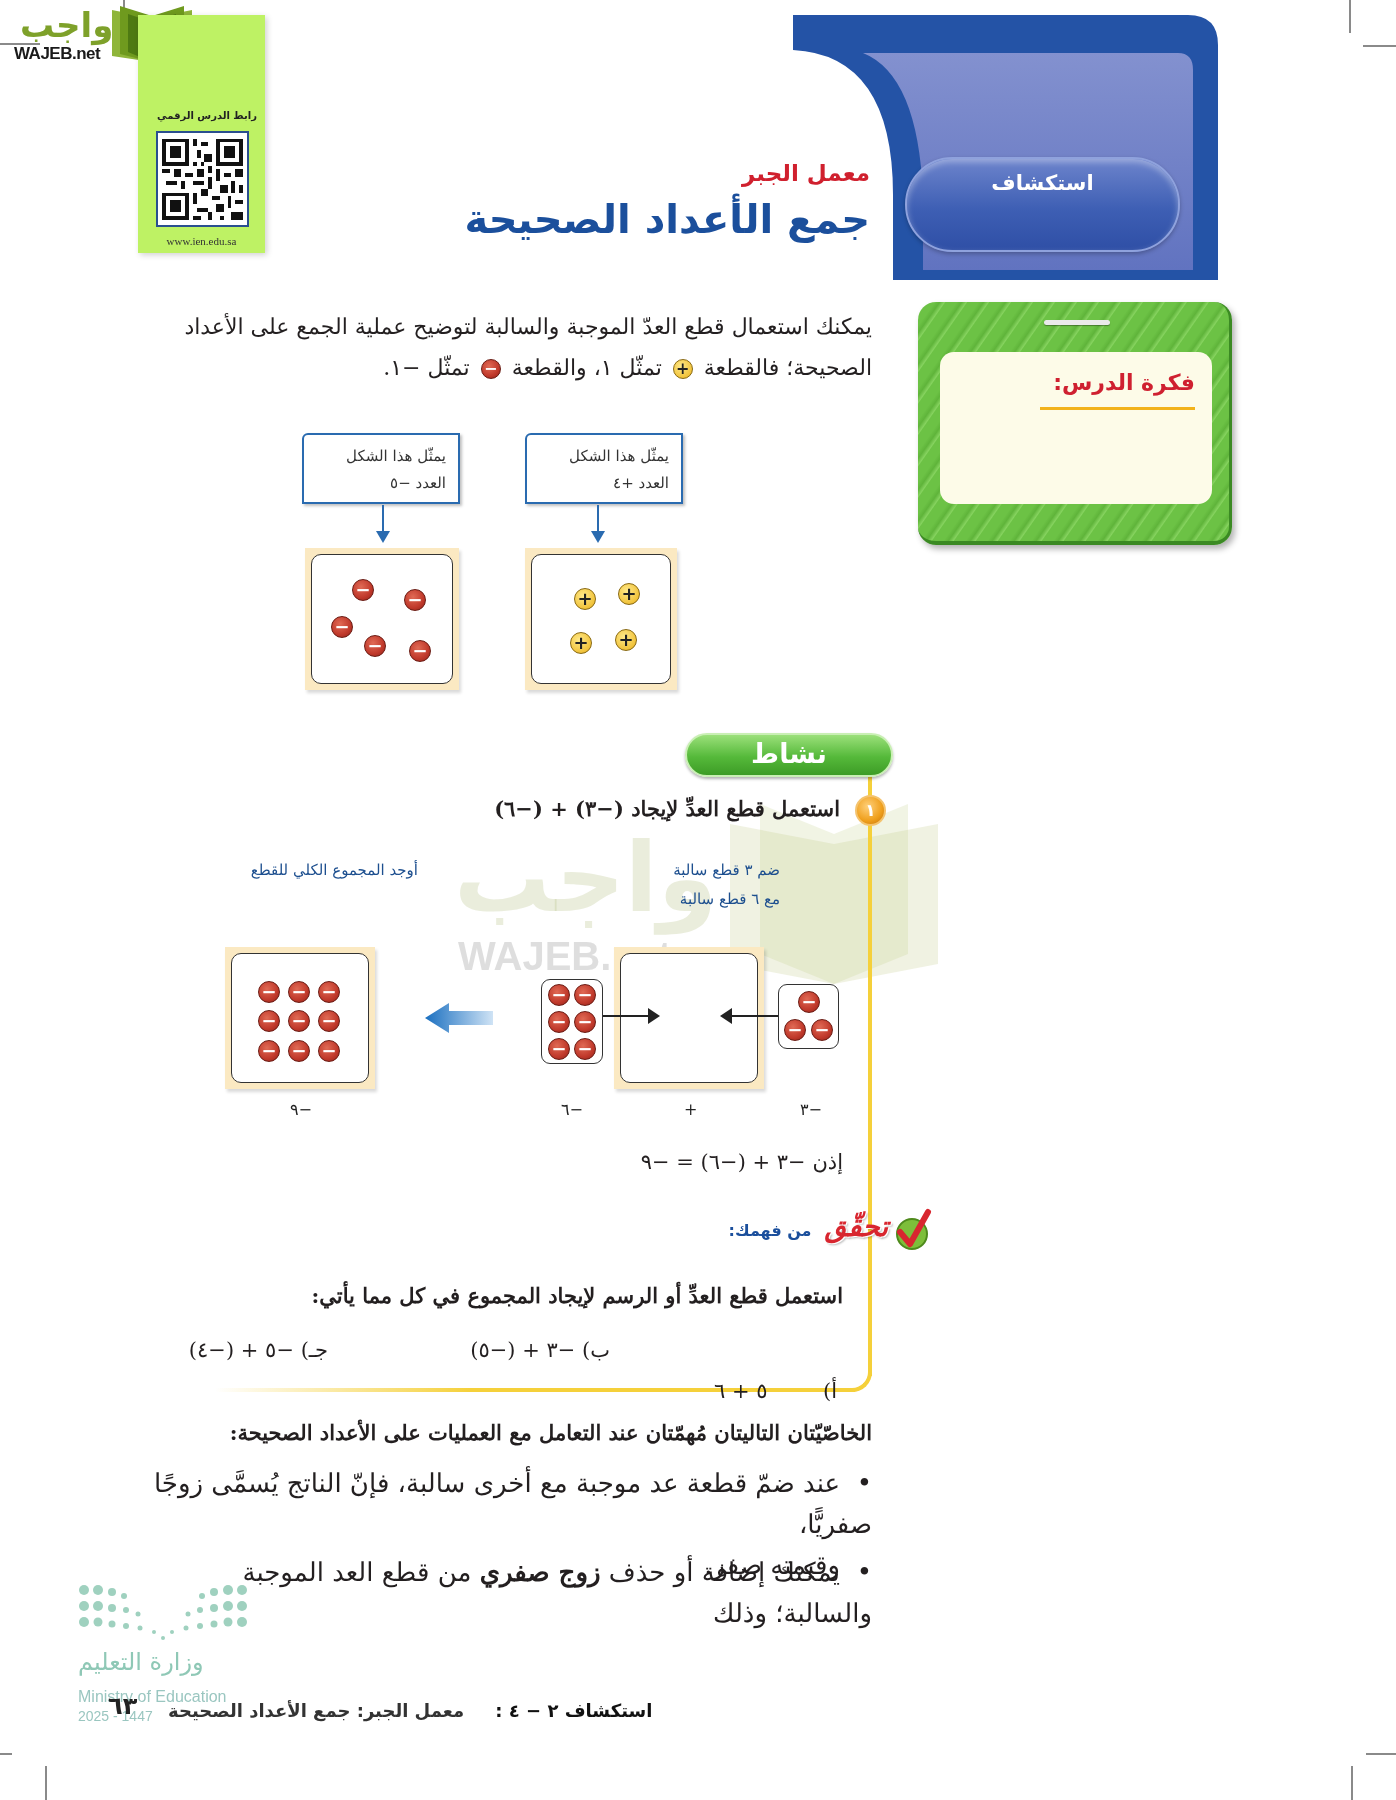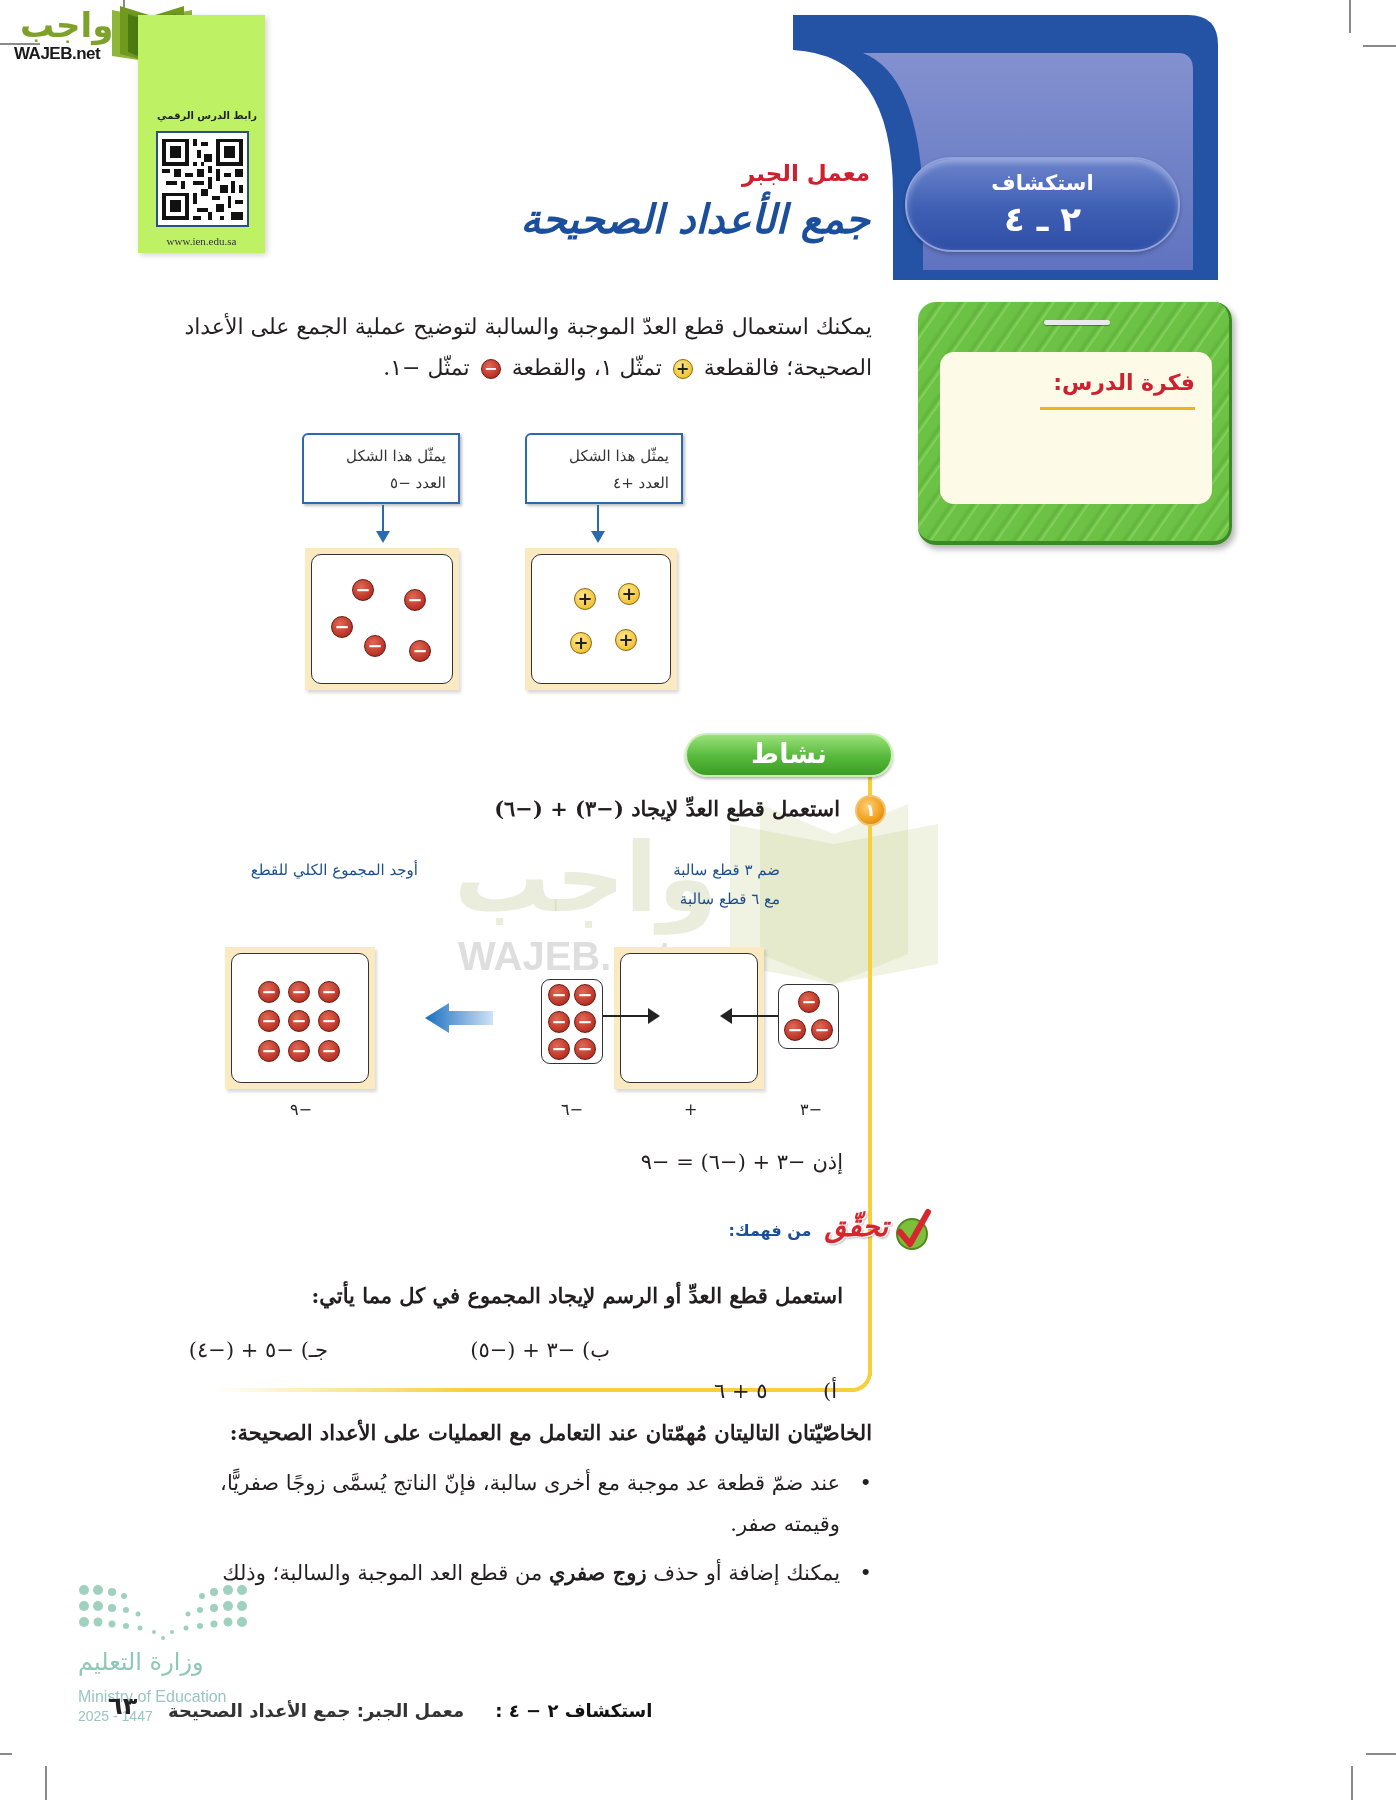--- a/index.html
+++ b/index.html
@@ -23,21 +23,21 @@
 
   
   .hdr-blue { left: 793px; top: 15px; width: 425px; height: 265px; }
   .lesson-pill { left: 905px; top: 157px; width: 275px; height: 95px; border-radius: 48px;
      background: linear-gradient(180deg, #6d84cc 0%, #3e5fb4 55%, #2f4fa6 100%);
      box-shadow: inset 0 3px 6px rgba(255,255,255,0.35), 0 2px 4px rgba(0,0,0,0.25); border: 2px solid #8fa2dd; }
   .lesson-kicker { position: absolute; top: 12px; width: 100%; text-align: center; color: #fff; font-weight: bold; font-size: 21px; }
   .lesson-num { position: absolute; top: 40px; width: 100%; text-align: center; color: #fff; font-weight: bold; font-size: 34px; letter-spacing: 4px; }
 
   .title-kicker { right: 526px; top: 160px; color: #d0202e; font-weight: bold; font-size: 23px; direction: rtl; }
-  .title-main { right: 526px; top: 196px; color: #1b4f9c; font-weight: bold; font-size: 40px; direction: rtl; letter-spacing: -0.5px; font-style: italic; }
+  .title-main { right: 526px; top: 196px; color: #1b4f9c; font-weight: bold; font-size: 40px; direction: rtl; letter-spacing: -0.5px; }
 
   
   .intro { right: 524px; top: 306px; width: 730px; font-family: "DejaVu Serif", serif; font-size: 22px; line-height: 41px; direction: rtl; text-align: justify; color: #231f20; }
   .tile-inline { display: inline-block; width: 20px; height: 20px; border-radius: 50%; vertical-align: middle; text-align: center; font-size: 16px; line-height: 18px; font-weight: bold; margin: 0 4px; }
   .tile-pos { background: radial-gradient(circle at 40% 35%, #ffe98a, #f1c33b 70%, #c9961c); border: 1.5px solid #8a6a12; color: #222; }
   .tile-neg { background: radial-gradient(circle at 40% 35%, #e06a55, #c0392b 60%, #8e2219); border: 1.5px solid #6b1a12; color: #fff; }
 
   
   .green-card { left: 918px; top: 302px; width: 314px; height: 243px; border-radius: 18px;
      background: repeating-linear-gradient(-55deg, #6cc245 0px, #6cc245 9px, #86d35f 10px, #5fb43a 14px, #6cc245 18px);
@@ -79,21 +79,21 @@
   .conclusion { right: 553px; top: 1150px; font-family: "DejaVu Serif", serif; font-size: 21px; direction: rtl; }
 
   .check-wrap { right: 508px; top: 1210px; direction: rtl; }
   .check-title { color: #d8262f; font-weight: bold; font-size: 28px; font-style: italic; text-shadow: 1px 1px 0 #fff, 2px 2px 2px rgba(0,0,0,0.25); }
   .check-sub { color: #1b4f9c; font-weight: bold; font-size: 16px; margin-right: 8px; }
 
   .q-head { right: 553px; top: 1283px; font-family: "DejaVu Serif", serif; font-weight: bold; font-size: 21px; direction: rtl; }
   .q-item { top: 1338px; font-family: "DejaVu Serif", serif; font-size: 21px; direction: rtl; }
 
   .props-head { right: 524px; top: 1420px; font-family: "DejaVu Serif", serif; font-weight: bold; font-size: 21px; direction: rtl; }
-  .bullet { right: 524px; width: 720px; font-family: "DejaVu Serif", serif; font-size: 21px; line-height: 41px; direction: rtl; }
+  .bullet { right: 524px; width: 720px; font-family: "DejaVu Serif", serif; font-size: 26px; line-height: 41px; direction: rtl; }
   .bullet .dot { display: inline-block; width: 32px; }
   .bullet b { font-weight: bold; }
 
   .moe-dots { left: 78px; top: 1582px; width: 170px; height: 58px; }
   .moe-ar { left: 78px; top: 1648px; color: #8fc8b6; font-size: 24px; direction: rtl; }
   .moe-en { left: 78px; top: 1688px; color: #9ac6c0; font-family: "Liberation Sans", sans-serif; font-size: 16px; }
   .moe-year { left: 78px; top: 1708px; color: #9ac6c0; font-family: "Liberation Sans", sans-serif; font-size: 14px; }
   .page-num { left: 108px; top: 1692px; color: #222; font-weight: bold; font-size: 24px; }
   .footer-text { left: 168px; top: 1700px; font-weight: bold; font-size: 18px; color: #333; direction: rtl; }
   .footer-text .lead { color: #111; margin-left: 25px; }
@@ -185,21 +185,20 @@
     <linearGradient id="hb" x1="0" y1="0" x2="0" y2="1">
       <stop offset="0" stop-color="#8391cf"></stop>
       <stop offset="1" stop-color="#6173c0"></stop>
     </linearGradient>
   </defs>
   <path d="M0 0 L395 0 Q425 0 425 30 L425 265 L100 265 L100 180 Q100 40 0 35 Z" fill="#2453a6"></path>
   <path d="M70 38 L385 38 Q400 38 400 55 L400 255 L130 255 L130 180 Q125 60 70 38 Z" fill="url(#hb)"></path>
 </svg>
 <div class="abs lesson-pill">
   <div class="lesson-kicker">استكشاف</div>
-  <div class="lesson-num">٢ ـ ٤</div>
 </div>
 
 <div class="abs title-kicker">معمل الجبر</div>
 <div class="abs title-main">جمع الأعداد الصحيحة</div>
 
 <div class="abs intro">
   <div>يمكنك استعمال قطع العدّ الموجبة والسالبة لتوضيح عملية الجمع على الأعداد</div>
   <div>
     <span>الصحيحة؛ فالقطعة</span>
     <span class="tile-inline tile-pos">+</span>

